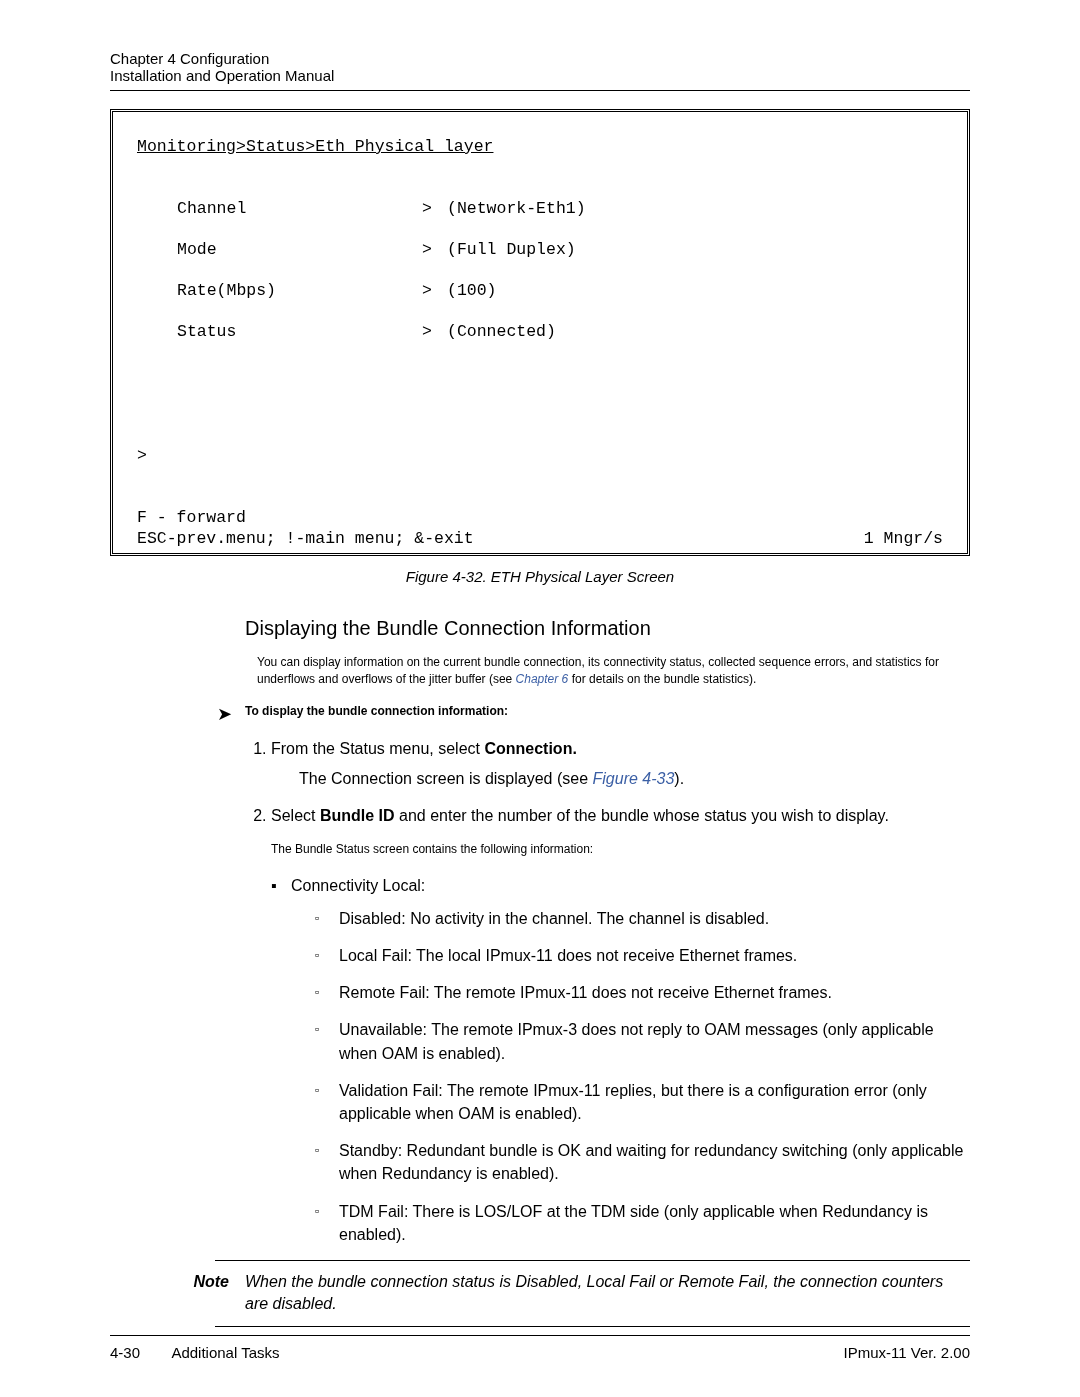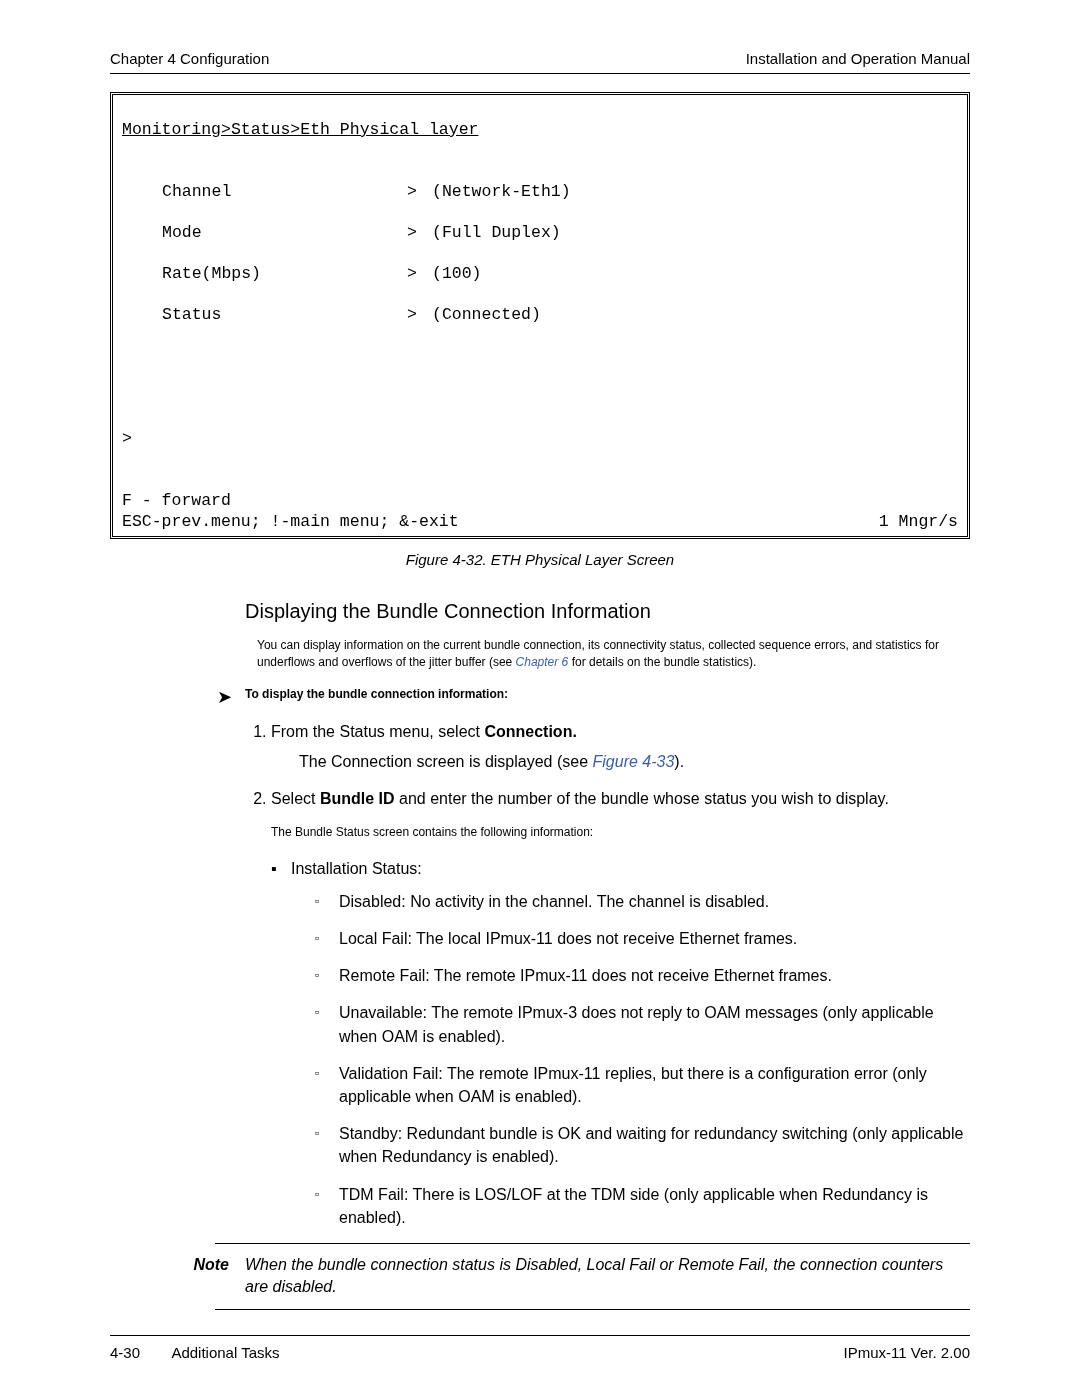--- a/index.html
+++ b/index.html
@@ -18,24 +18,25 @@
     position: relative;
   }
   .running-head {
     display: flex;
     justify-content: space-between;
     font-family: Verdana, Arial, sans-serif;
     font-size: 15px;
     padding-bottom: 6px;
     border-bottom: 1px solid #000;
     margin-bottom: 18px;
+    flex-direction: column;
   }
   .terminal {
     border: 3px double #000;
-    padding: 4px 9px;
+    padding: 4px 24px;
     font-family: "Courier New", Courier, monospace;
     white-space: pre;
     font-size: 16.5px;
     line-height: 1.25;
     margin-bottom: 10px;
   }
   .term-title { text-decoration: underline; }
   .term-table .row { display: flex; }
   .term-table .lbl { width: 230px; padding-left: 40px; }
   .term-table .arw { width: 40px; text-align: center; }
@@ -200,21 +201,21 @@
       </li>
       <li>
         <span>Select </span><span class="bold">Bundle ID</span><span> and enter the number of the bundle whose status you wish to display.</span>
       </li>
     </ol>
 
     <p class="para" style="margin-left:26px;">The Bundle Status screen contains the following information:</p>
 
     <ul class="square">
       <li>
-        <span>Installation Status:</span>
+        <span>Connectivity Local:</span>
         <ul class="hollow">
           <li>Disabled: No activity in the channel. The channel is disabled.</li>
           <li>Local Fail: The local IPmux-11 does not receive Ethernet frames.</li>
           <li>Remote Fail: The remote IPmux-11 does not receive Ethernet frames.</li>
           <li>Unavailable: The remote IPmux-3 does not reply to OAM messages (only applicable when OAM is enabled).</li>
           <li>Validation Fail: The remote IPmux-11 replies, but there is a configuration error (only applicable when OAM is enabled).</li>
           <li>Standby: Redundant bundle is OK and waiting for redundancy switching (only applicable when Redundancy is enabled).</li>
           <li>TDM Fail: There is LOS/LOF at the TDM side (only applicable when Redundancy is enabled).</li>
         </ul>
       </li>

